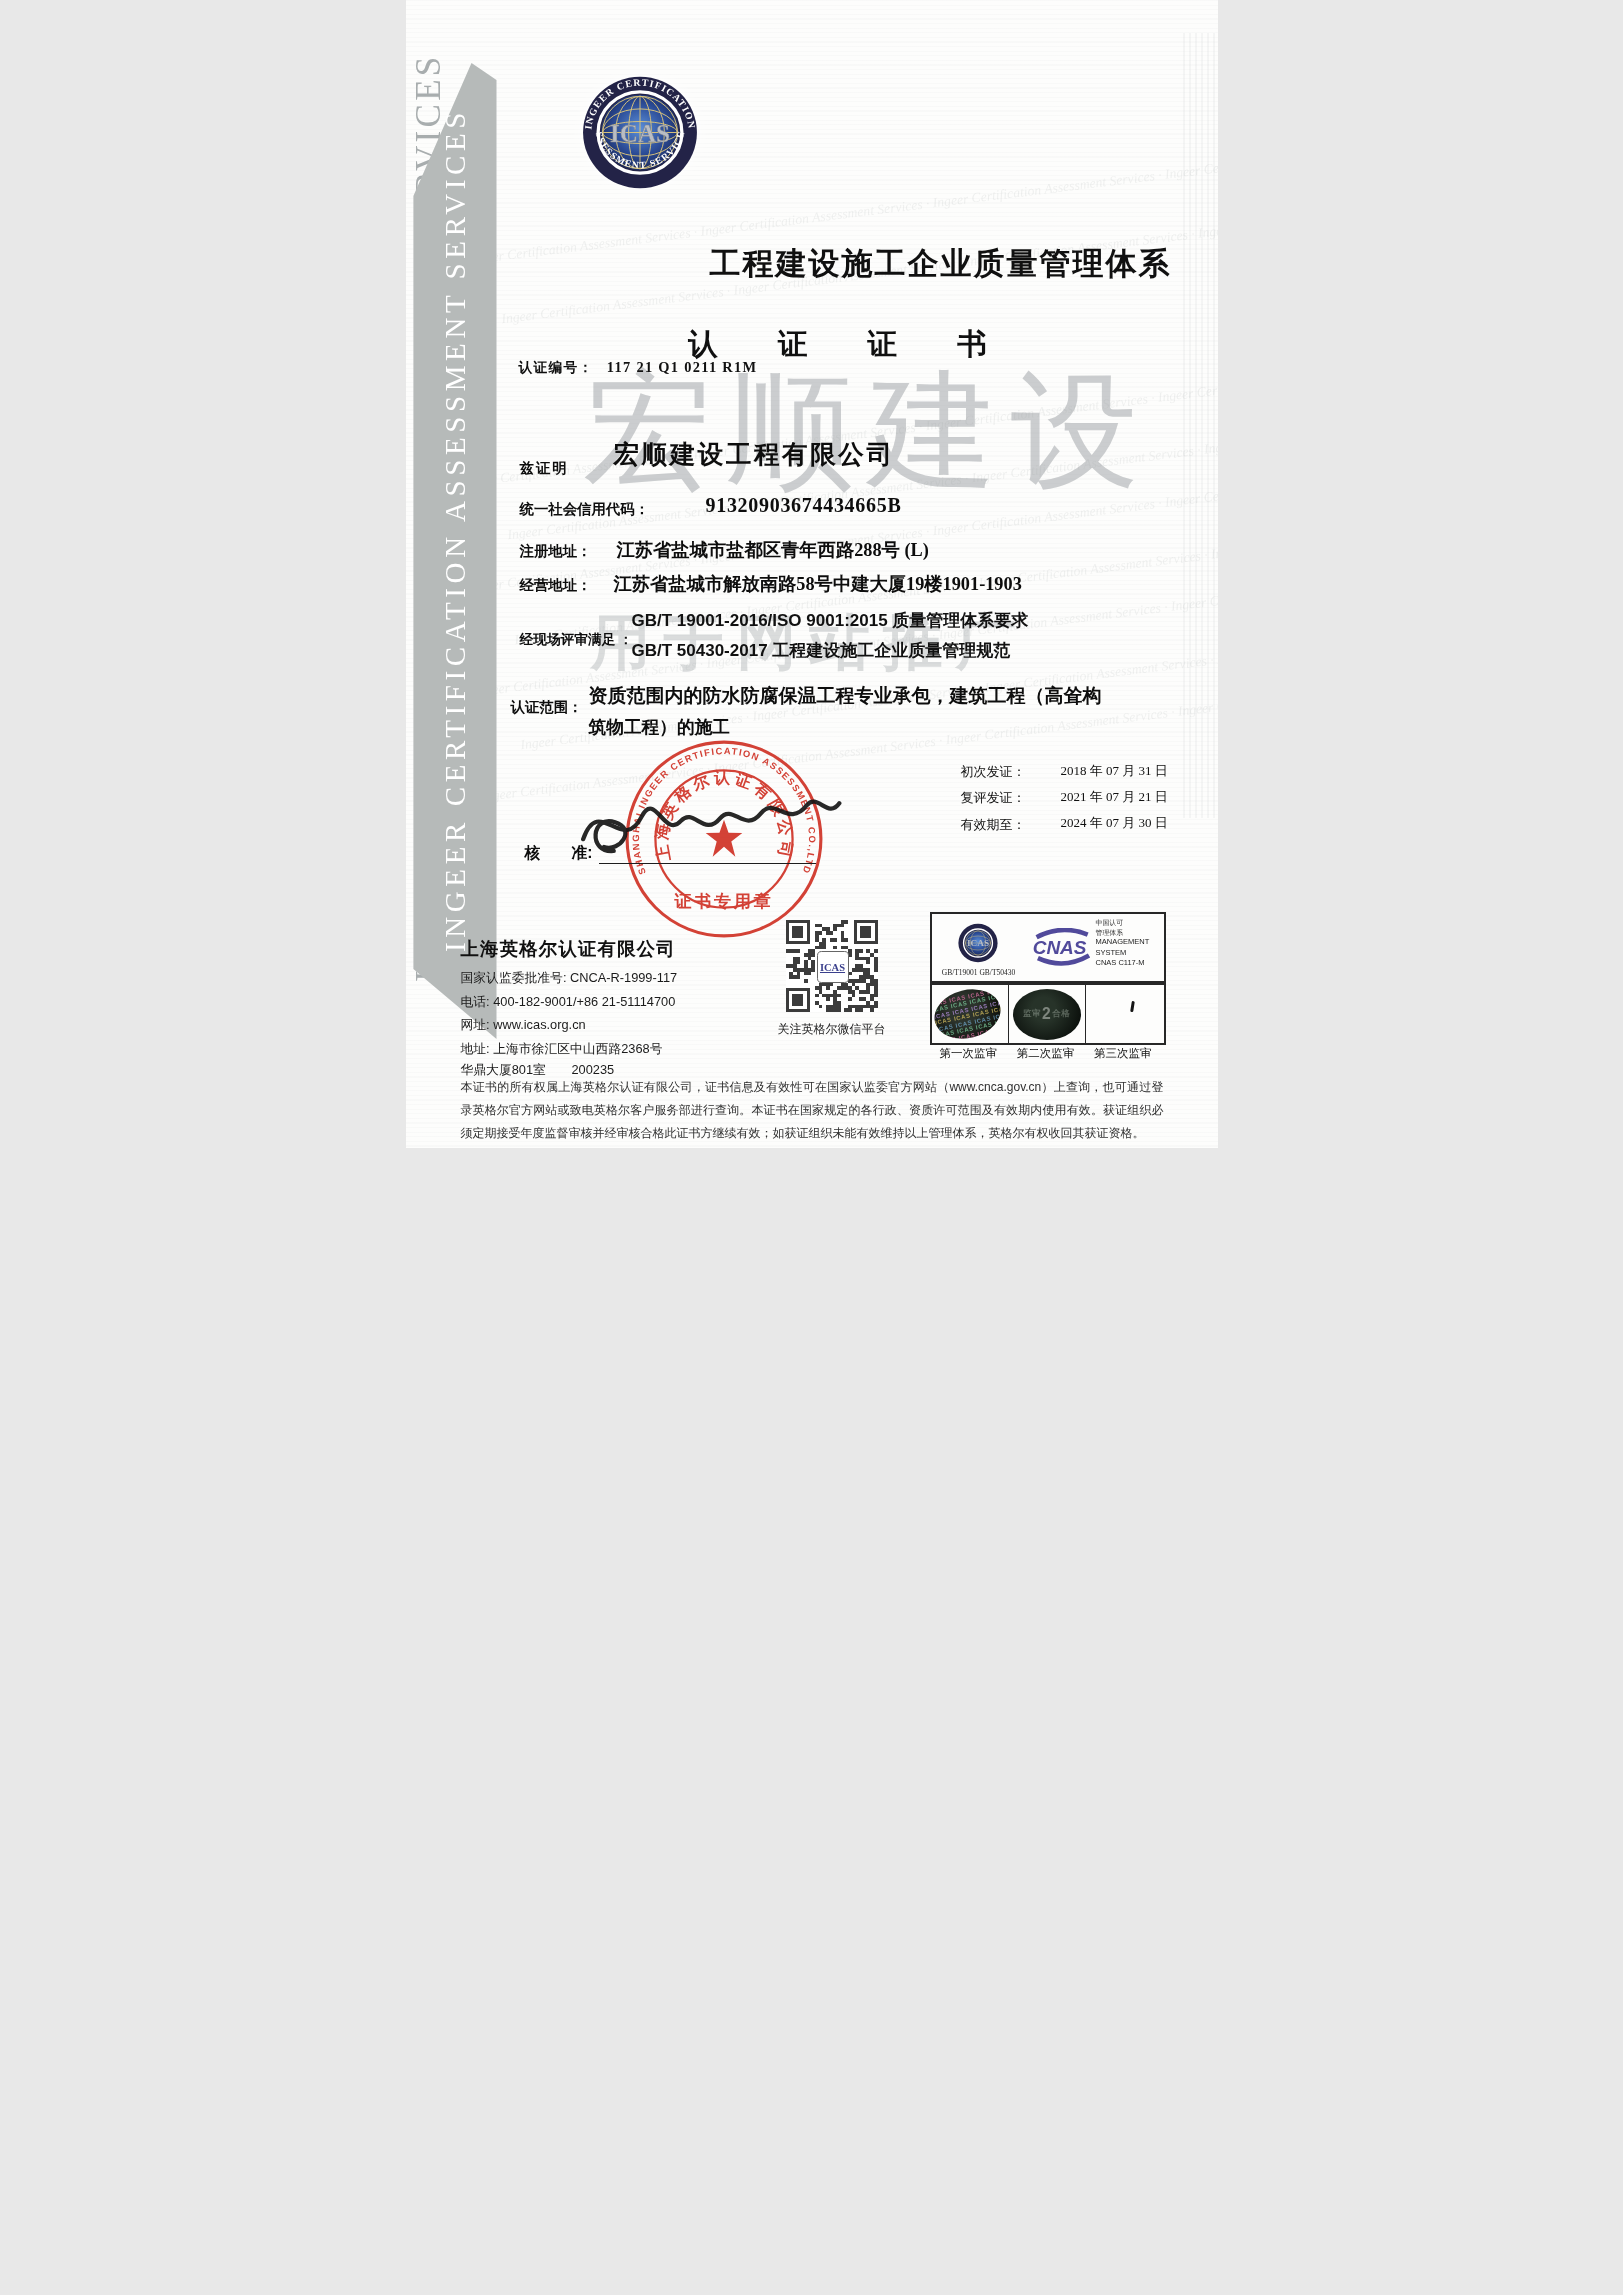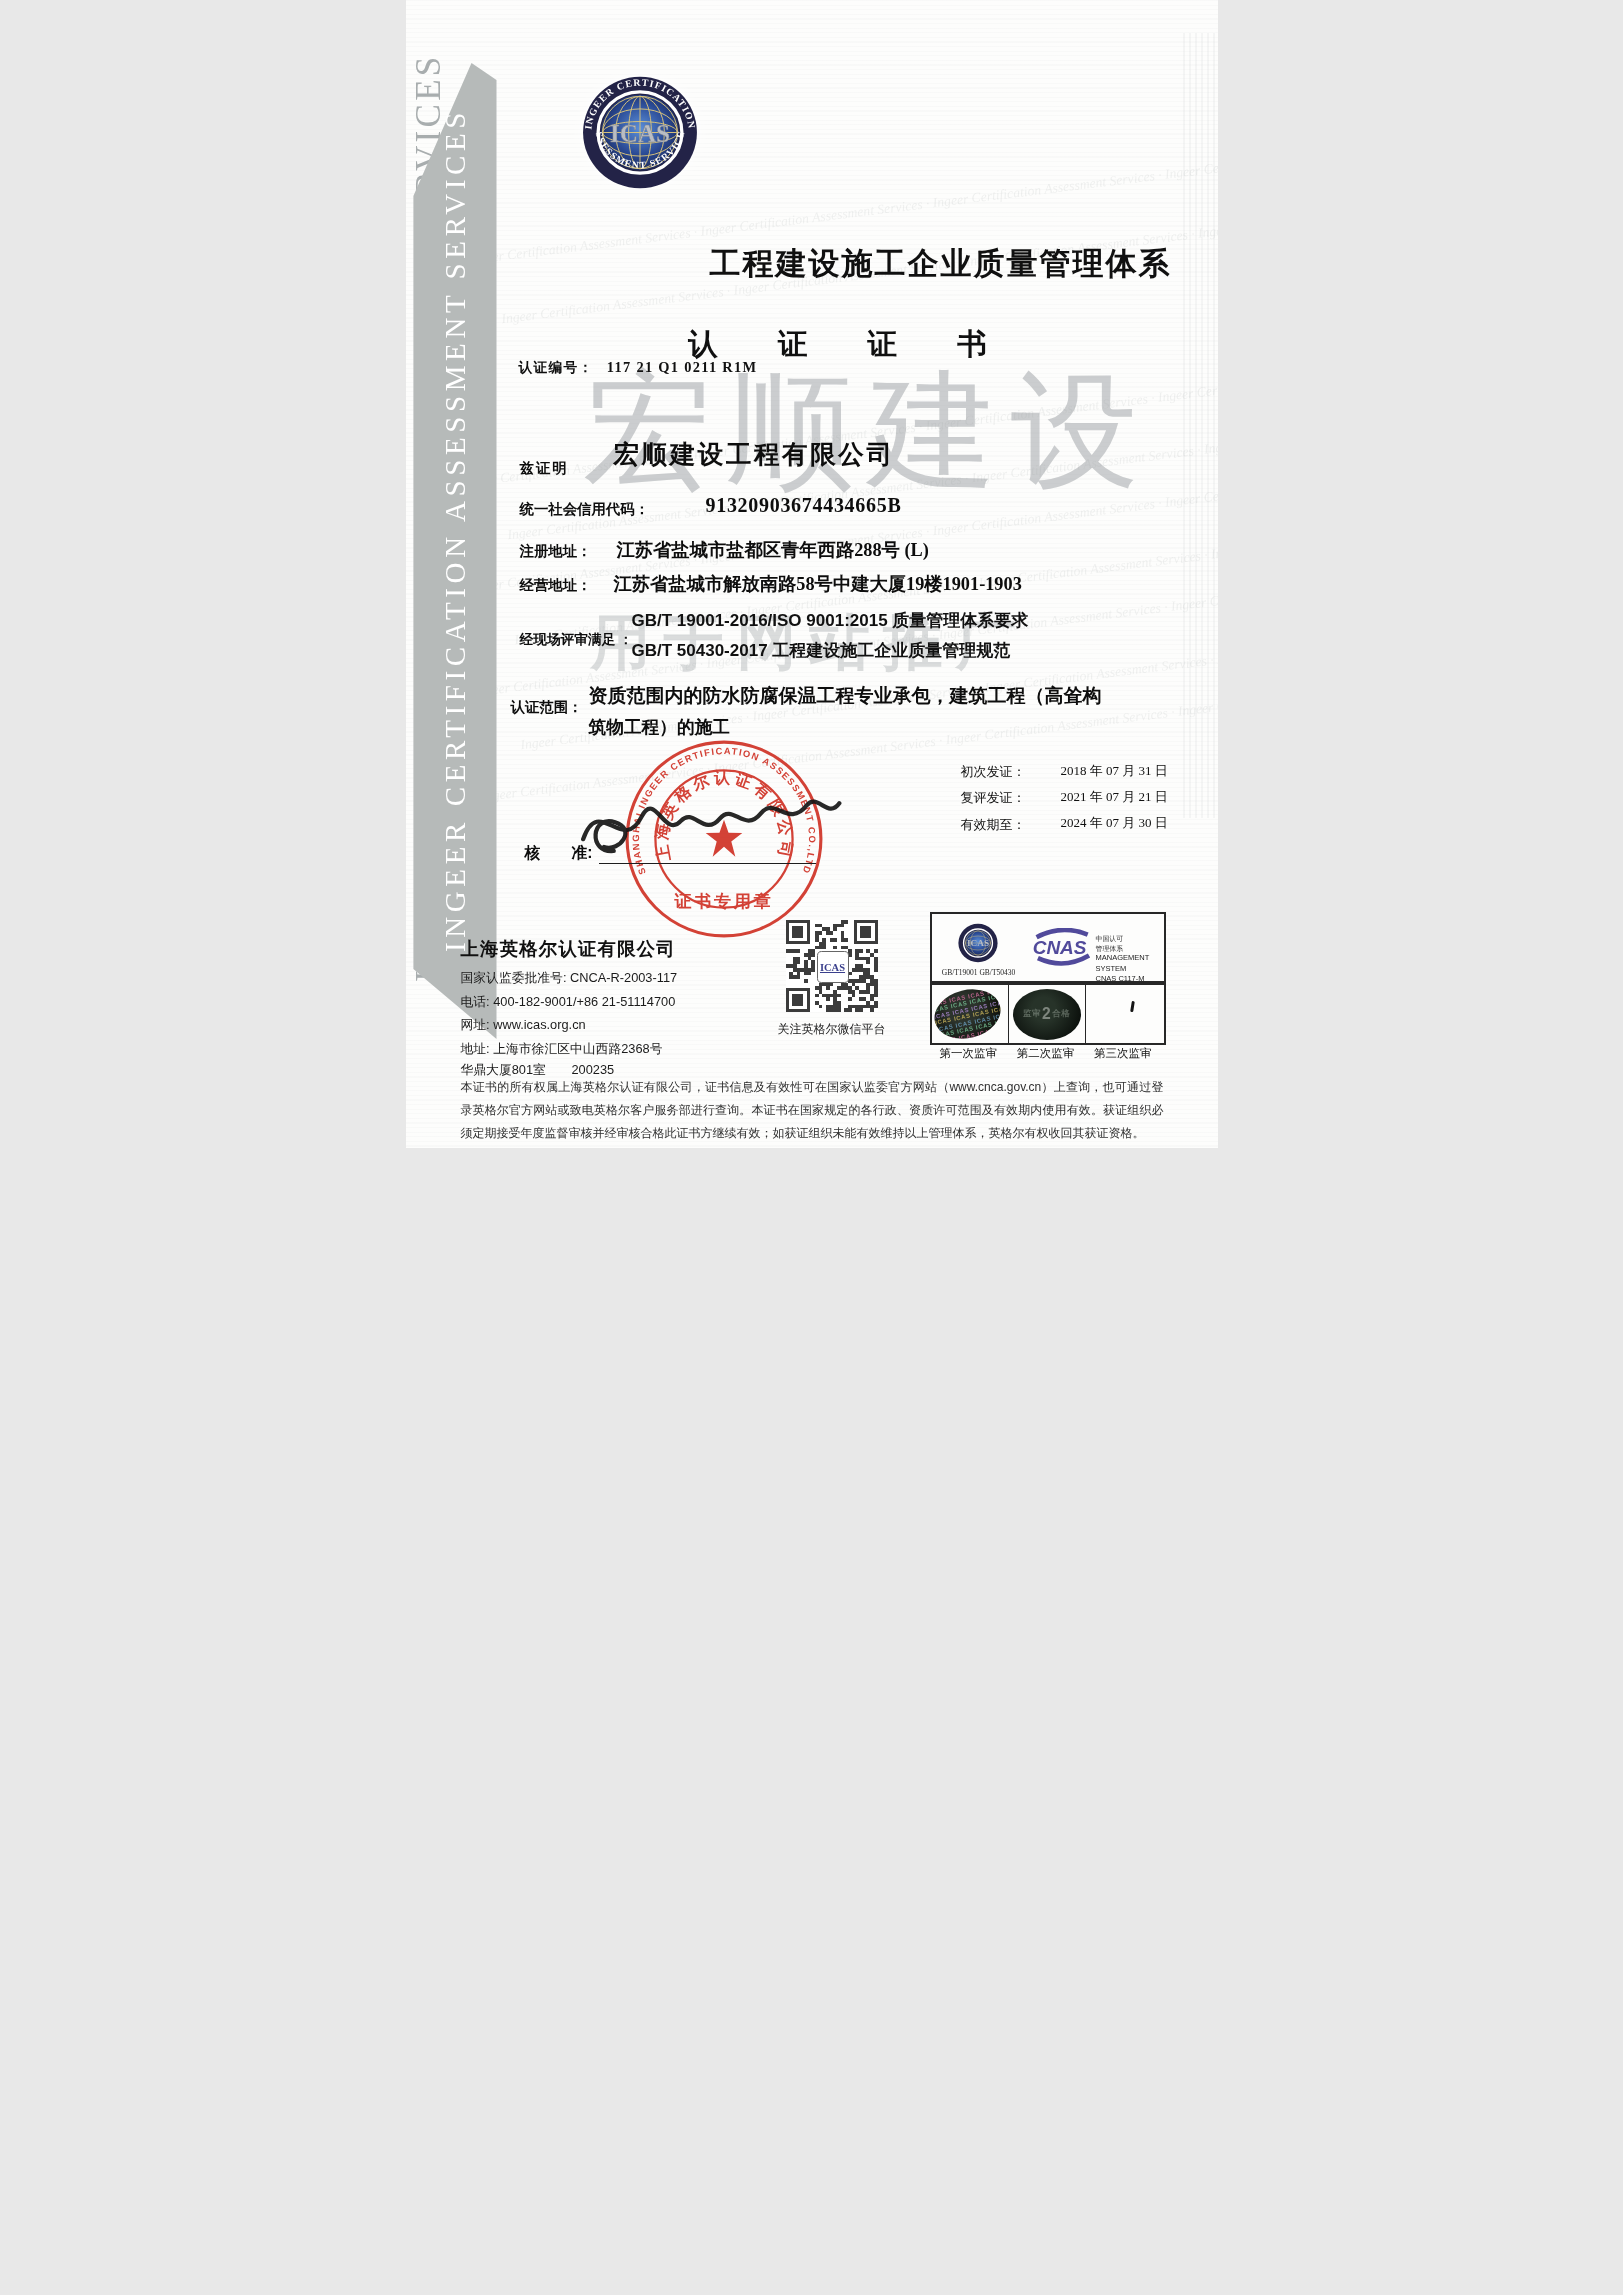--- a/index.html
+++ b/index.html
@@ -64,21 +64,21 @@
   .qr-logo{position:absolute;left:31px;top:31px;width:30px;height:30px;background:#fff;border:1.3px solid #666;
         border-radius:4.6px;z-index:3;display:flex;align-items:center;justify-content:center;
         font-family:"Liberation Serif",serif;font-weight:700;font-size:10.5px;color:#3a3f8c;text-decoration:underline;}
   .qr-cap{position:absolute;left:364px;top:1021px;width:124px;text-align:center;z-index:6;font-size:12px;color:#222;}
   
   .accbox{position:absolute;left:524px;top:912px;width:232px;height:67px;border:2px solid #272727;z-index:6;background:#fdfdfc;}
   .acc-icas{position:absolute;left:25px;top:3.9px;}
   .acc-icas-cap{position:absolute;left:0px;top:54px;width:94px;text-align:center;
         font-family:"Liberation Serif",serif;font-size:7.5px;color:#222;}
   .cnas{position:absolute;left:98px;top:14.4px;}
-  .cnas-txt{position:absolute;left:164px;top:20px;font-size:6.9px;line-height:1.4;color:#333;}
+  .cnas-txt{position:absolute;left:164px;top:4px;font-size:6.9px;line-height:1.4;color:#333;}
   .cnas-txt .en{font-size:7.5px;color:#222;}
   
   .audbox{position:absolute;left:524px;top:983px;width:232px;height:58px;border:2px solid #272727;z-index:6;
         display:grid;grid-template-columns:1fr 1fr 1fr;background:#fdfdfc;}
   .audcell{position:relative;border-right:1.3px solid #272727;overflow:hidden;}
   .audcell:last-child{border-right:none;}
   .ov1{position:absolute;left:2.6px;top:5.2px;width:67px;height:48px;border-radius:50%;
         background:radial-gradient(circle at 45% 40%,#2c332c 30%,#12150f 75%);transform:rotate(-14deg);
         overflow:hidden;font-size:5.9px;line-height:6.5px;letter-spacing:0.7px;padding-top:3.9px;box-sizing:border-box;
         font-weight:700;white-space:nowrap;}
@@ -208,21 +208,21 @@
   </svg>
 
   <svg class="sig" width="281" height="88" viewBox="0 0 430 135">
     <g stroke="#161616" stroke-width="6.5" fill="none" stroke-linecap="round" opacity="0.92">
       <path d="M15,100 C40,30 75,125 105,65 C125,25 140,100 165,72 C185,50 200,98 225,68 C245,44 262,92 288,60 C310,34 330,84 358,48 C375,28 390,70 408,45"></path>
       <path d="M62,118 C22,122 27,62 64,74 C97,84 72,120 47,112"></path>
     </g>
   </svg>
 
   <div class="issuer-name">上海英格尔认证有限公司</div>
-  <div class="fline" style="top:970px;">国家认监委批准号: CNCA-R-2003-117</div>
+  <div class="fline" style="top:970px;">国家认监委批准号: CNCA-R-1999-117</div>
   <div class="fline" style="top:994px;">电话: 400-182-9001/+86 21-51114700</div>
   <div class="fline" style="top:1017px;">网址: www.icas.org.cn</div>
   <div class="fline" style="top:1041px;">地址: 上海市徐汇区中山西路2368号</div>
   <div class="fline" style="top:1062px;">华鼎大厦801室　　200235</div>
 
   <div class="qr">
       <div></div>
       <div></div>
       <div></div>
       <div></div>

